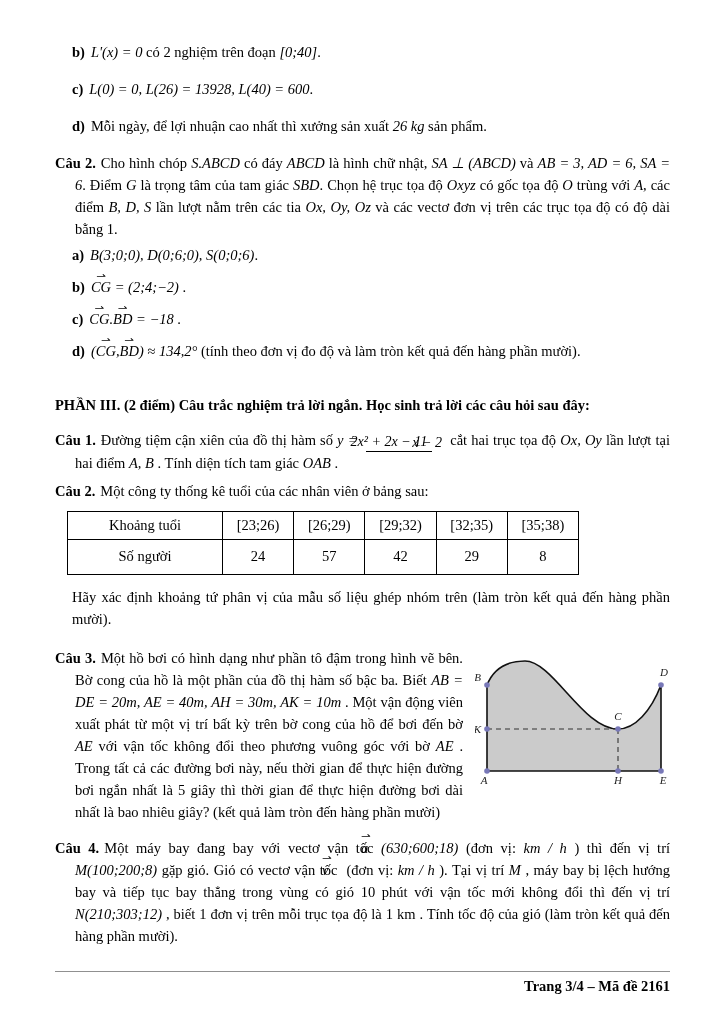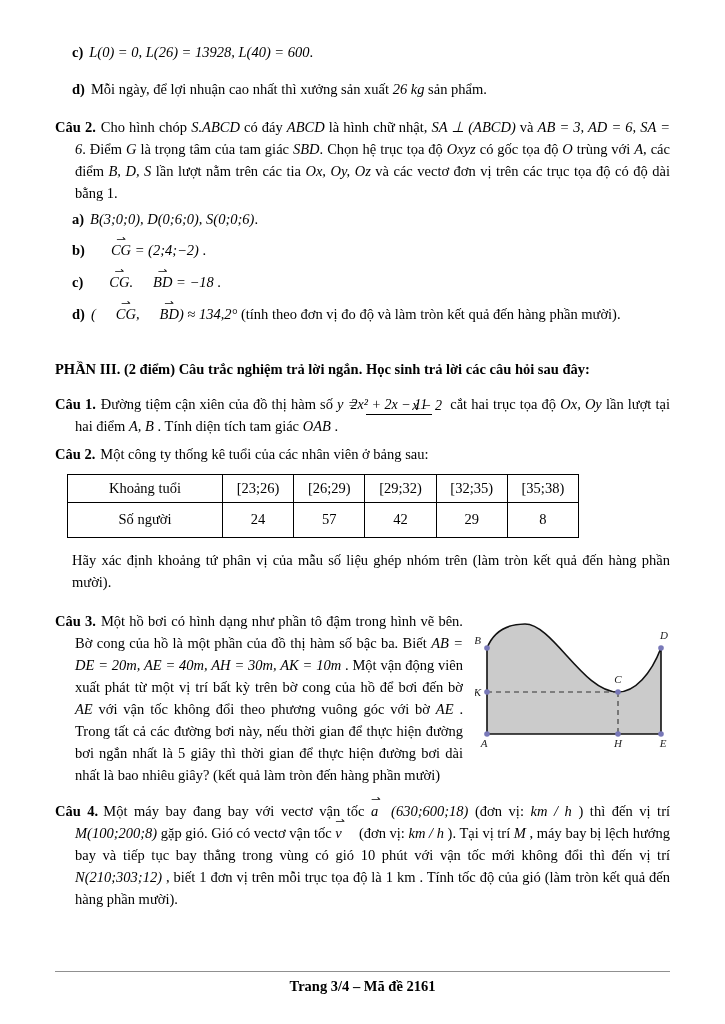--- a/index.html
+++ b/index.html
@@ -16,44 +16,45 @@
   .itm{margin-left:17px;line-height:1.5;text-align:justify;}
   .ilabel{font-weight:bold;margin-right:6px;}
   .itm-top{margin-bottom:15px;}
   .itm-sub{margin-bottom:10px;}
   .sp-after-items{margin-bottom:5px;}
   .heading3{font-weight:bold;margin-top:33px;margin-bottom:13px;line-height:1.45;}
   .frac{display:inline-flex;flex-direction:row;text-align:left;vertical-align:middle;
         margin:0 4px;line-height:1.2;font-size:0.97em;}
   .frac .num{border-bottom:1px solid #000;padding:0 5px 1px;}
   .frac .den{padding-top:1px;}
-  .vec{position:relative;display:inline-block;font-style:italic;margin-left:20px;}
+  .vec{position:relative;display:inline-block;font-style:italic;}
   .vec::after{content:"⇀";font-style:normal;font-size:0.8em;position:absolute;
               top:-0.78em;left:50%;transform:translateX(-50%);letter-spacing:0;}
   .stat-table{border-collapse:collapse;margin:5px 0 5px 12px;width:512px;table-layout:fixed;}
   .stat-table td{border:1px solid #000;text-align:center;padding:0 2px;}
   .stat-table .hrow td{height:27px;}
   .stat-table .drow td{height:34px;}
   .stat-table .col0{width:150px;}
   .after-table{margin-left:17px;margin-top:11px;text-align:justify;line-height:1.52;}
   .q1-p3{margin-bottom:6px;}
   .q2-p3-lead{margin-bottom:9px;}
   .q3-wrap{margin-top:17px;}
   .q4-wrap{margin-top:14px;}
   .figure{float:right;width:225px;height:140px;margin:2px -30px 6px 12px;}
   .figure svg{display:block;}
   .fig-label{font-family:"Liberation Serif",serif;font-style:italic;font-size:11px;fill:#222;}
   .footer{position:absolute;left:55px;right:55px;top:971px;border-top:1.5px solid #909090;
-          text-align:center;padding-top:6px;font-weight:bold;}
+          text-align:right;padding-top:6px;font-weight:bold;}
 </style>
 </head>
 <body>
 
 <div class="page">
 
+  <p class="itm itm-top"><b class="ilabel">b)</b><span><span class="m">L'(x) = 0</span> có 2 nghiệm trên đoạn <span class="m">[0;40]</span>.</span></p>
   <p class="itm itm-top"><b class="ilabel">c)</b><span><span class="m">L(0) = 0, L(26) = 13928, L(40) = 600</span>.</span></p>
   <p class="itm itm-top"><b class="ilabel">d)</b><span>Mỗi ngày, để lợi nhuận cao nhất thì xưởng sản xuất <span class="m">26 kg</span> sản phẩm.</span></p>
 
   <p class="q sp-after-items"><b class="qlabel">Câu 2.</b><span>Cho hình chóp <span class="m">S.ABCD</span> có đáy <span class="m">ABCD</span> là hình chữ nhật, <span class="m">SA ⊥ (ABCD)</span> và <span class="m">AB = 3, AD = 6, SA = 6</span>. Điểm <span class="m">G</span> là trọng tâm của tam giác <span class="m">SBD</span>. Chọn hệ trục tọa độ <span class="m">Oxyz</span> có gốc tọa độ <span class="m">O</span> trùng với <span class="m">A</span>, các điểm <span class="m">B, D, S</span> lần lượt nằm trên các tia <span class="m">Ox, Oy, Oz</span> và các vectơ đơn vị trên các trục tọa độ có độ dài bằng 1.</span></p>
 
   <p class="itm itm-sub" style="margin-top:5px;"><b class="ilabel">a)</b><span><span class="m">B(3;0;0), D(0;6;0), S(0;0;6)</span>.</span></p>
   <p class="itm itm-sub"><b class="ilabel">b)</b><span><span class="vec">CG</span><span class="m"> = (2;4;−2)</span> .</span></p>
   <p class="itm itm-sub"><b class="ilabel">c)</b><span><span class="vec">CG</span><span class="m">.</span><span class="vec">BD</span><span class="m"> = −18</span> .</span></p>
   <p class="itm itm-sub"><b class="ilabel">d)</b><span><span class="m">(</span><span class="vec">CG</span><span class="m">,</span><span class="vec">BD</span><span class="m">) ≈ 134,2°</span> (tính theo đơn vị đo độ và làm tròn kết quả đến hàng phần mười).</span></p>
 

